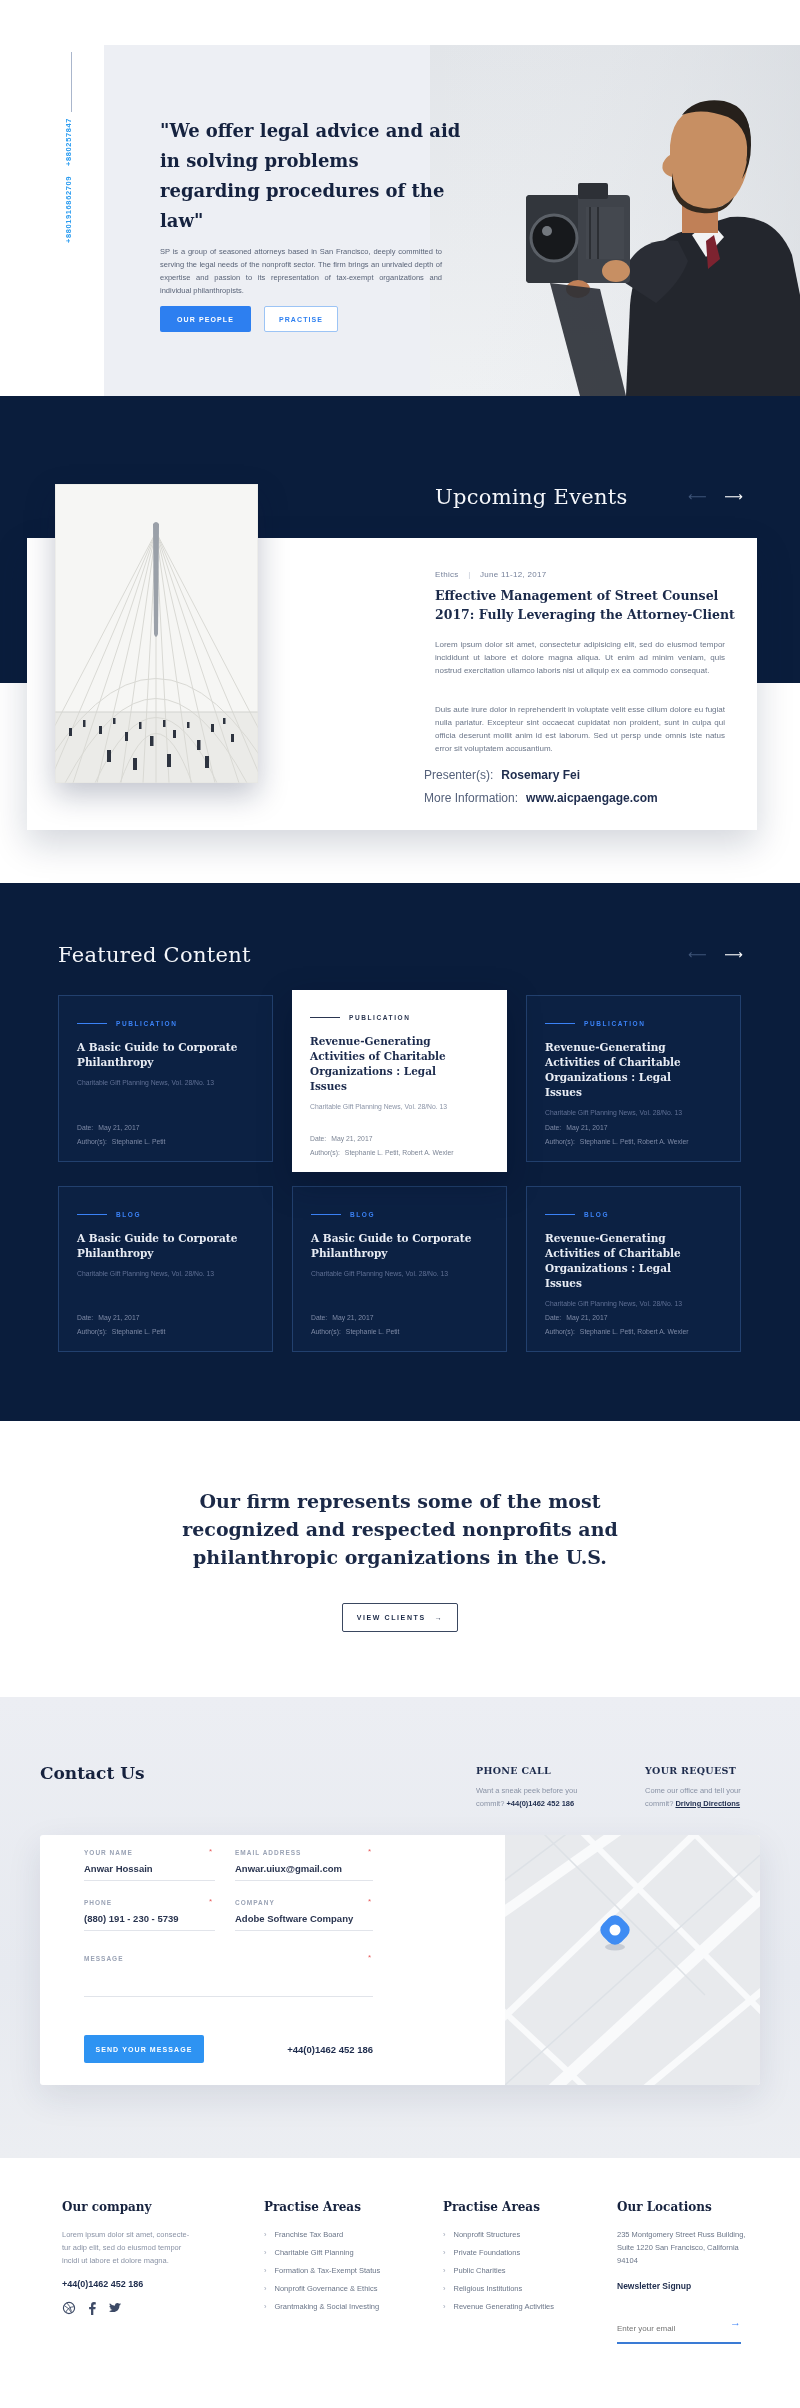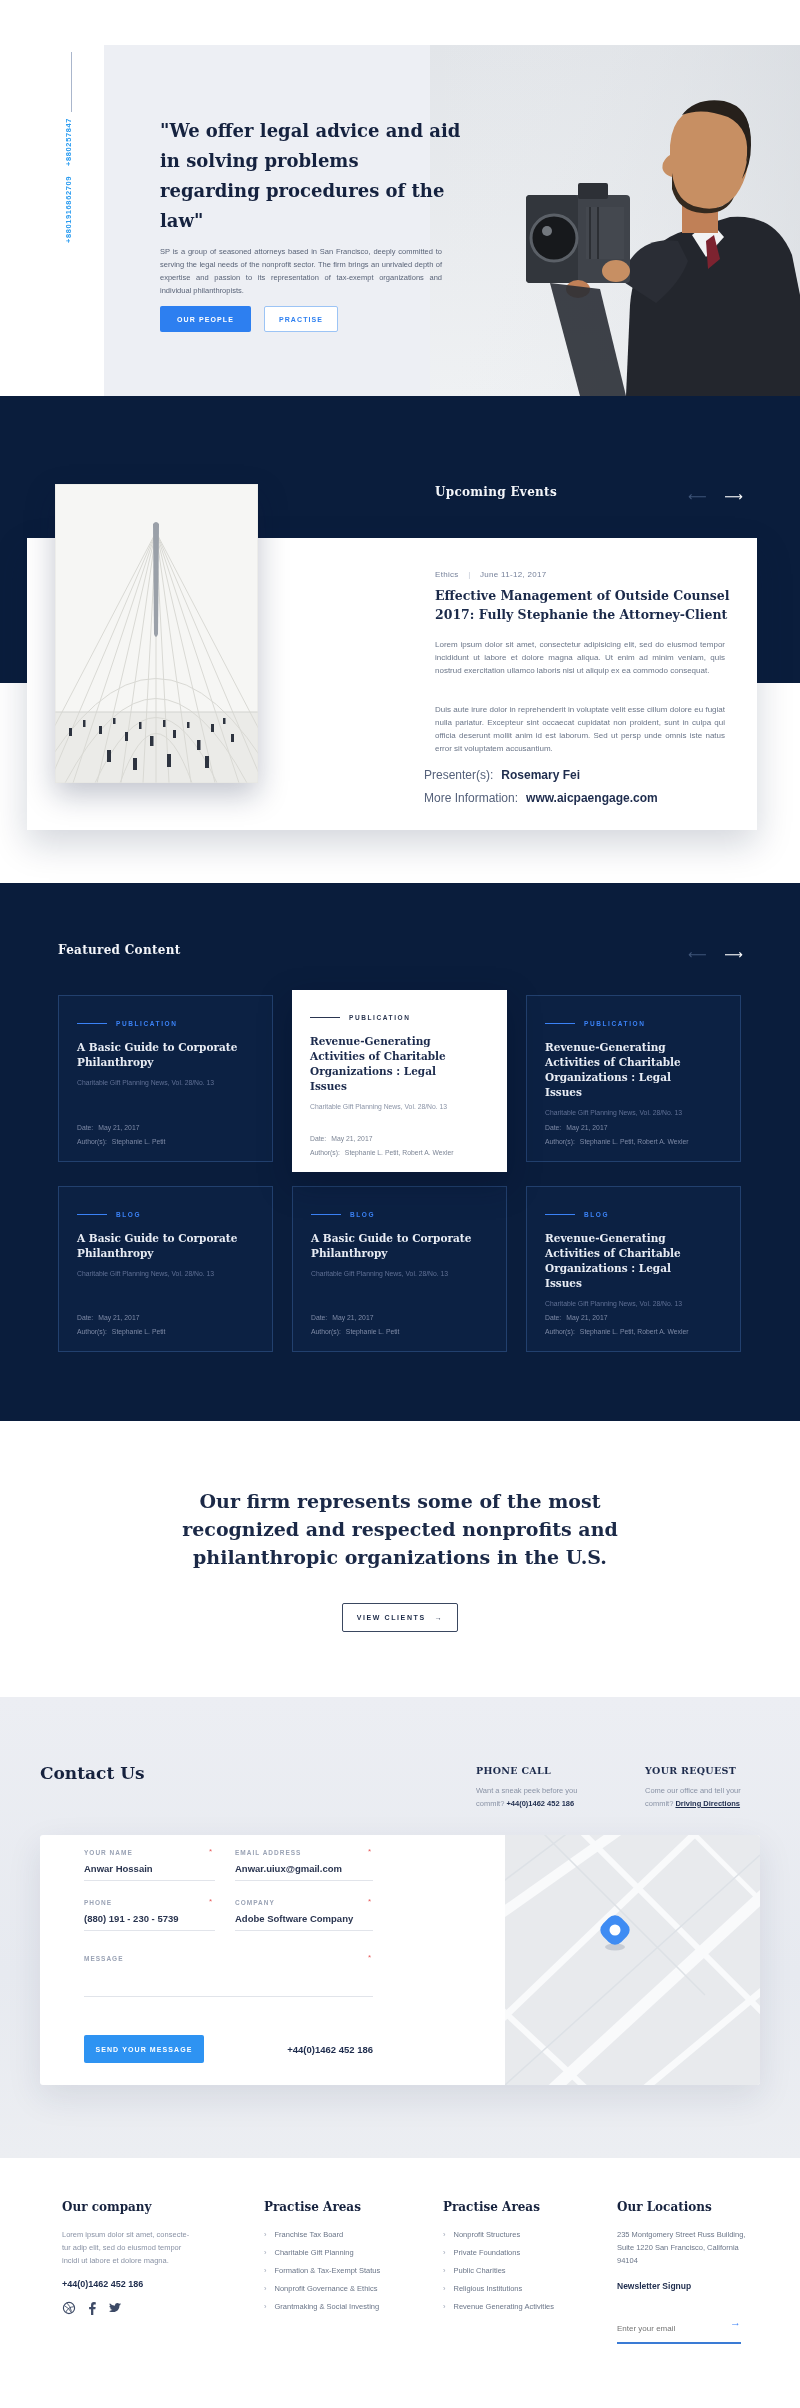--- a/index.html
+++ b/index.html
@@ -26,21 +26,21 @@
   .hero-btns { position:absolute; left:160px; top:306px; display:flex; gap:13px; }
   .btn-primary { height:26px; padding:0 17px; background:#2d7ff0; color:#fff; border:none; font-size:7px;
                  font-weight:bold; letter-spacing:1.1px; border-radius:2px; cursor:pointer; font-family:inherit; }
   .btn-ghost { height:26px; padding:0 14px; background:#fff; color:#2d7ff0; border:1px solid #9cc4f5; font-size:7px;
                font-weight:bold; letter-spacing:1.1px; border-radius:2px; cursor:pointer; font-family:inherit; }
   .hero-photo { position:absolute; left:430px; top:45px; width:370px; height:351px; }
 
   
   .sec-events { position:absolute; left:0; top:396px; width:800px; height:287px; background:#0a1d3c; }
   .sec-featured { position:absolute; left:0; top:883px; width:800px; height:538px; background:#0a1d3c; }
-  .sec-title { position:absolute; color:#f4f6fa; font-size:12px; font-weight:bold; letter-spacing:.3px; }
+  .sec-title { position:absolute; color:#f4f6fa; font-size:21px; font-weight:normal; letter-spacing:.3px; }
   .slider-arrows { position:absolute; font-size:13px; }
   .slider-arrows .ar-left { color:#3f5579; margin-right:14px; cursor:pointer; }
   .slider-arrows .ar-right { color:#fff; cursor:pointer; }
 
   
   .event-card { position:absolute; left:27px; top:538px; width:730px; height:292px; background:#fff; z-index:5;
                 box-shadow:0 14px 34px rgba(10,25,60,.18); }
   .ev-meta { position:absolute; left:408px; top:32px; font-size:8px; color:#76819a; letter-spacing:.3px; }
   .ev-meta .sep { color:#c3c9d6; margin:0 7px; }
   .ev-title { position:absolute; left:408px; top:48px; width:302px; font-size:12.5px; line-height:19px;
@@ -184,21 +184,21 @@
     <span class="ar-left">⟵</span>
     <span class="ar-right">⟶</span>
   </div>
 
   <div class="event-card">
     <div class="ev-meta">
       <span>Ethics</span>
       <span class="sep">|</span>
       <span>June 11-12, 2017</span>
     </div>
-    <div class="ev-title serif">Effective Management of Outside Counsel 2017: Fully Stephanie the Attorney-Client</div>
+    <div class="ev-title serif">Effective Management of Street Counsel 2017: Fully Leveraging the Attorney-Client</div>
     <p class="ev-p" style="top:100px">Lorem ipsum dolor sit amet, consectetur adipisicing elit, sed do eiusmod tempor incididunt ut labore et dolore magna aliqua. Ut enim ad minim veniam, quis nostrud exercitation ullamco laboris nisi ut aliquip ex ea commodo consequat.</p>
     <p class="ev-p" style="top:165px">Duis aute irure dolor in reprehenderit in voluptate velit esse cillum dolore eu fugiat nulla pariatur. Excepteur sint occaecat cupidatat non proident, sunt in culpa qui officia deserunt mollit anim id est laborum. Sed ut persp unde omnis iste natus error sit voluptatem accusantium.</p>
     <div class="ev-row" style="top:230px">
       <span>Presenter(s):</span><b>Rosemary Fei</b>
     </div>
     <div class="ev-row" style="top:253px">
       <span>More Information:</span><b style="cursor:pointer">www.aicpaengage.com</b>
     </div>
   </div>
 

